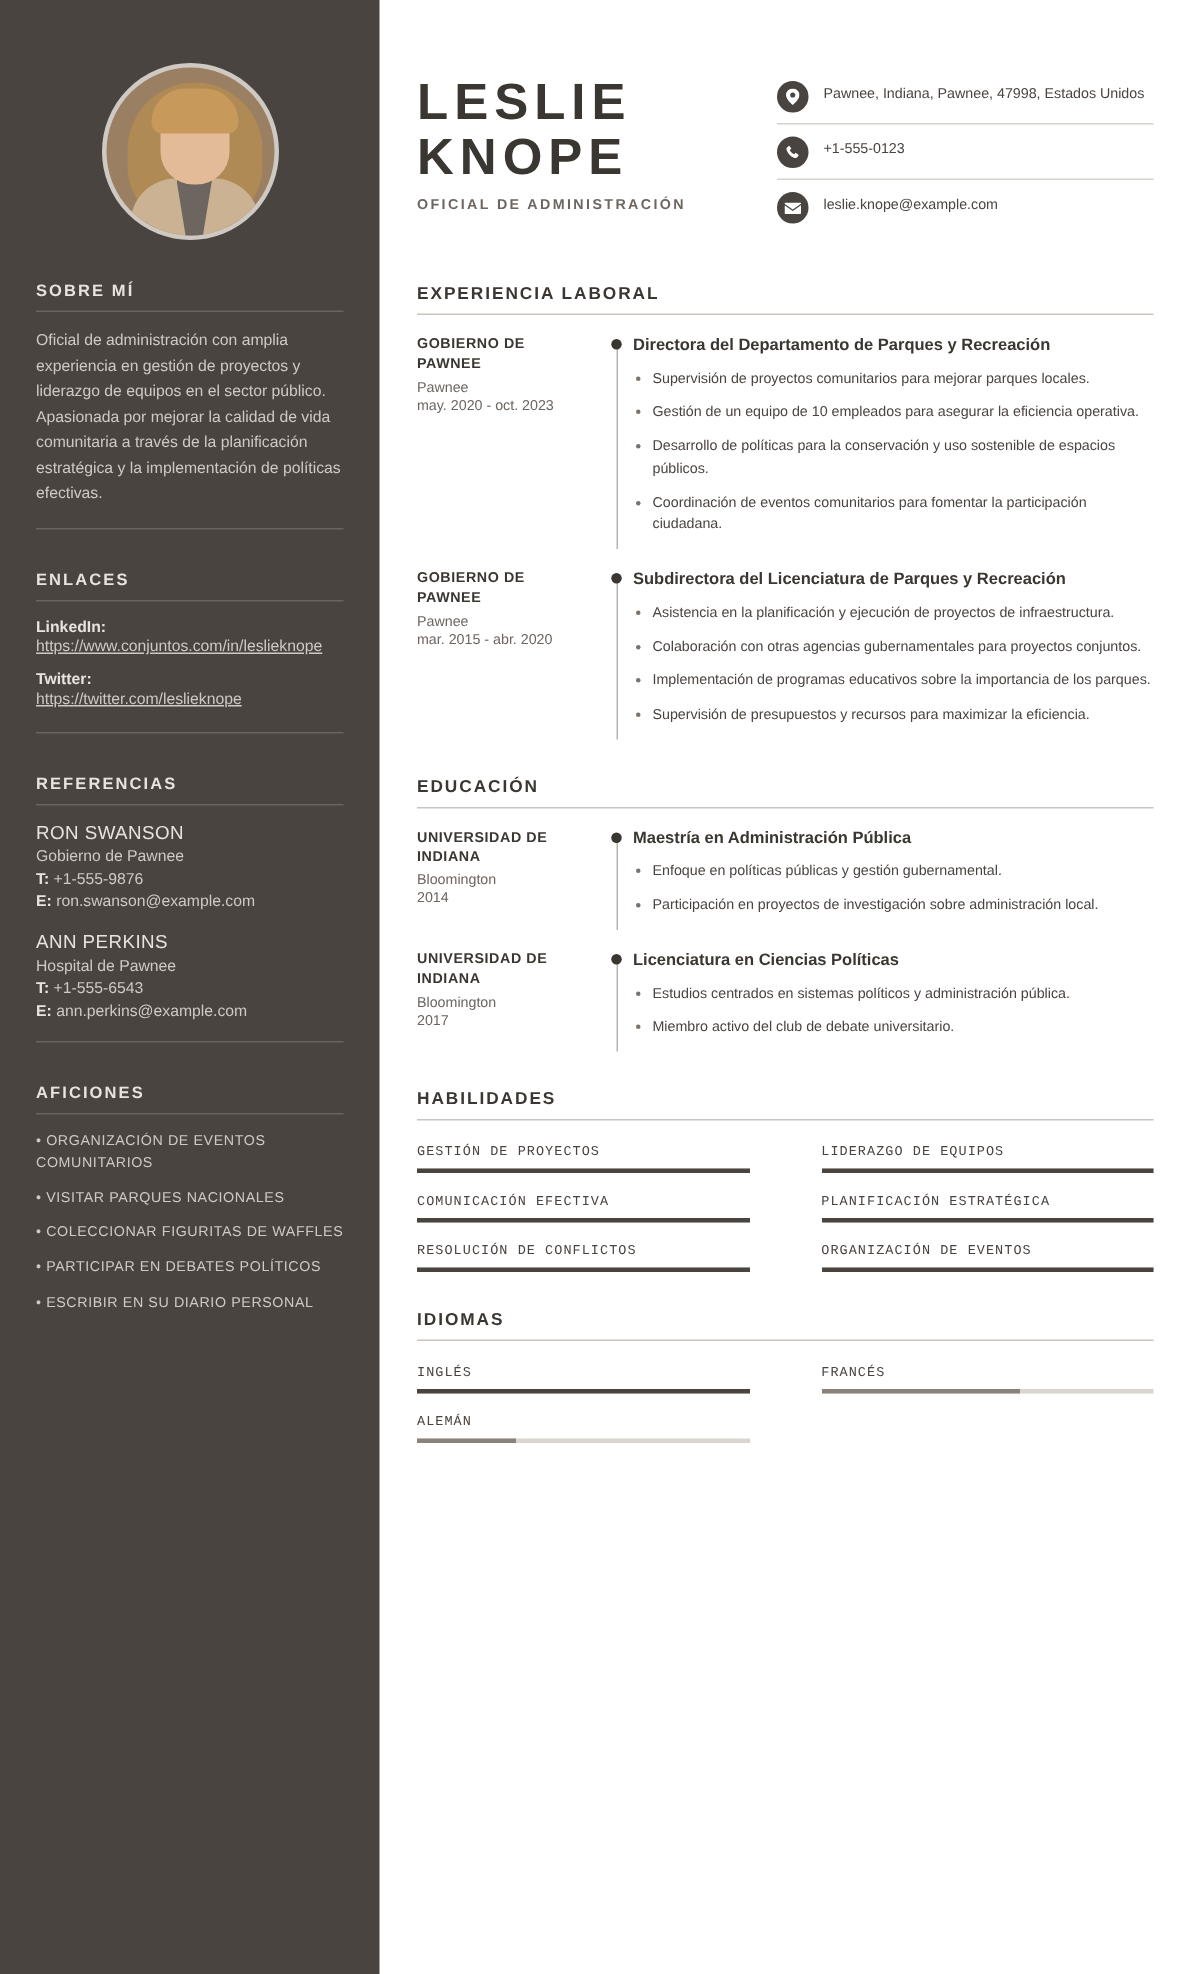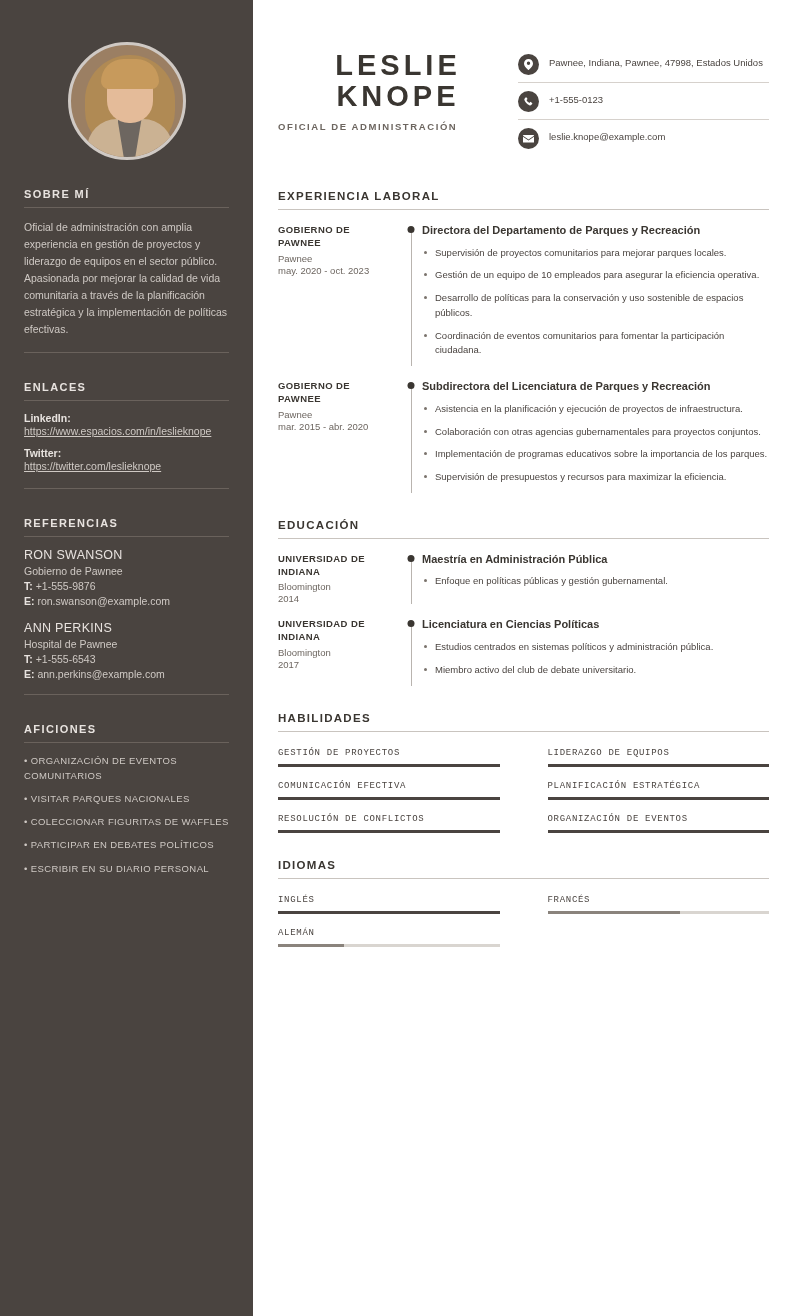--- a/index.html
+++ b/index.html
@@ -120,26 +120,25 @@
 
   
   .main {
     flex: 1;
     padding: 40px 25px 0 25px;
     color: #3a3631;
   }
   .head-row { display: flex; }
   .name-col { width: 240px; padding-top: 10px; }
   .fname, .lname {
-    font-size: 29px;
+    font-size: 34px;
     letter-spacing: 4px;
     font-weight: bold;
     color: #3a3631;
     line-height: 1.08;
-    text-align: center;
   }
   .job-title {
     font-size: 9.5px;
     letter-spacing: 1.6px;
     color: #6d6660;
     text-transform: uppercase;
     margin-top: 8px;
     font-weight: bold;
   }
   .contact-col { flex: 1; padding-top: 14px; }
@@ -265,21 +264,21 @@
     <section class="side-section">
       <div class="side-h">SOBRE MÍ</div>
       <div class="side-p">Oficial de administración con amplia experiencia en gestión de proyectos y liderazgo de equipos en el sector público. Apasionada por mejorar la calidad de vida comunitaria a través de la planificación estratégica y la implementación de políticas efectivas.</div>
       <div class="divider-side"></div>
     </section>
 
     <section class="side-section">
       <div class="side-h">ENLACES</div>
       <div>
         <div class="link-label">LinkedIn:</div>
-        <a class="link-url" href="#">https://www.espacios.com/in/leslieknope</a>
+        <a class="link-url" href="#">https://www.conjuntos.com/in/leslieknope</a>
       </div>
       <div>
         <div class="link-label">Twitter:</div>
         <a class="link-url" href="#">https://twitter.com/leslieknope</a>
       </div>
       <div class="divider-side"></div>
     </section>
 
     <section class="side-section">
       <div class="side-h">REFERENCIAS</div>
@@ -414,20 +413,21 @@
           <div class="dates">2014</div>
         </div>
         <div class="timeline">
           <div class="tl-line"></div>
           <div class="tl-dot"></div>
         </div>
         <div class="right-col">
           <div class="role">Maestría en Administración Pública</div>
           <div class="bullets">
             <div class="bullet">Enfoque en políticas públicas y gestión gubernamental.</div>
+            <div class="bullet">Participación en proyectos de investigación sobre administración local.</div>
           </div>
         </div>
       </div>
 
       <div class="entry">
         <div class="left-col">
           <div class="org">UNIVERSIDAD DE INDIANA</div>
           <div class="loc">Bloomington</div>
           <div class="dates">2017</div>
         </div>

